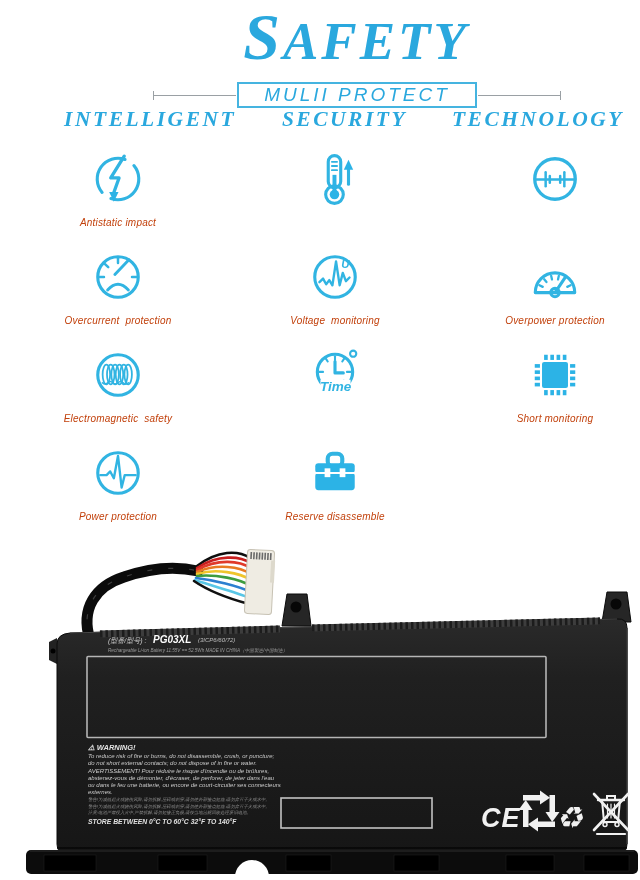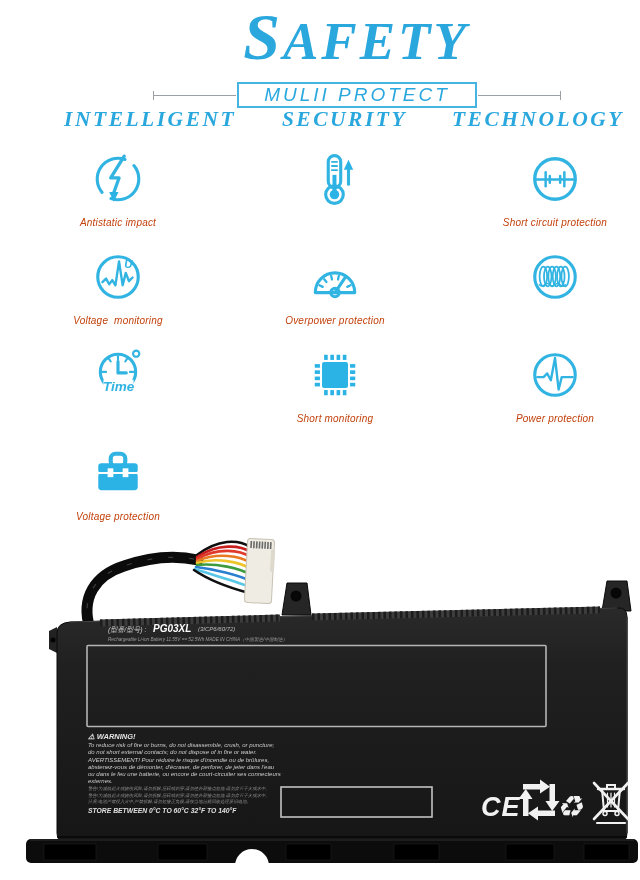--- a/index.html
+++ b/index.html
@@ -30,21 +30,21 @@
   .cell:nth-child(3n){transform:translateX(14px);}
   .cell .ic{height:56px;display:flex;align-items:center;justify-content:center;}
   .cell .lbl{margin-top:10px;font-size:10px;color:#c2410c;white-space:pre;letter-spacing:0.2px;}
   .ic svg{display:block;}
   .st{stroke:#31b4e2;fill:none;stroke-linecap:round;stroke-linejoin:round;}
   .fl{fill:#2cb3e6;stroke:none;}
   .wh{stroke:#ffffff;fill:none;stroke-linecap:round;}
   .ictext{fill:#31b4e2;font-family:"Liberation Sans",sans-serif;font-weight:bold;}
 
   
-  .battery-wrap{position:absolute;top:519px;left:0;width:640px;height:350px;}
+  .battery-wrap{position:absolute;top:530px;left:0;width:640px;height:350px;}
   .btxt{font-family:"Liberation Sans",sans-serif;}
 </style>
 </head>
 <body>
 
 <div class="page">
 
   <div class="title"><span>S</span><span class="rest">AFETY</span></div>
 
   <div class="divider">
@@ -91,23 +91,36 @@
       <div class="ic">
         <svg width="54" height="54" viewBox="0 0 52 52">
           <circle class="st" stroke-width="3.2" cx="26" cy="26" r="19.5"></circle>
           <line class="st" stroke-width="2.4" x1="7" y1="26.5" x2="45" y2="26.5"></line>
           <line class="st" stroke-width="2.4" x1="17" y1="19.5" x2="17" y2="33"></line>
           <line class="st" stroke-width="2.4" x1="21" y1="23" x2="21" y2="29.5"></line>
           <line class="st" stroke-width="2.4" x1="31" y1="23" x2="31" y2="29.5"></line>
           <line class="st" stroke-width="2.4" x1="35" y1="19.5" x2="35" y2="33"></line>
         </svg>
       </div>
-      <div class="lbl">Short circuit protection</div>
-    </div>
-
+    </div>
+
+    <div class="cell">
+      <div class="ic">
+        <svg width="54" height="54" viewBox="0 0 52 52">
+          <circle class="st" stroke-width="3" cx="26" cy="26" r="19.5"></circle>
+          <line class="st" stroke-width="2.4" x1="26" y1="8" x2="26" y2="12.5"></line>
+          <line class="st" stroke-width="2.4" x1="13.5" y1="13.5" x2="16.6" y2="16.6"></line>
+          <line class="st" stroke-width="2.4" x1="8" y1="26" x2="12.5" y2="26"></line>
+          <line class="st" stroke-width="2.4" x1="39.5" y1="26" x2="44" y2="26"></line>
+          <line class="st" stroke-width="2.8" x1="23" y1="23.5" x2="36.5" y2="9.5"></line>
+          <path class="st" stroke-width="2.8" d="M16,38.5 Q26,27.5 36,38.5"></path>
+        </svg>
+      </div>
+      <div class="lbl">Overcurrent  protection</div>
+    </div>
 
     <div class="cell">
       <div class="ic">
         <svg width="54" height="54" viewBox="0 0 52 52">
           <circle class="st" stroke-width="3" cx="26" cy="26" r="19.5"></circle>
           <polyline class="st" stroke-width="2.3" points="11,31 14.5,27.5 17.5,33 20.5,29 23.5,34 27,11 30.5,34 33.5,22 36.5,30 40,26.5"></polyline>
           <text class="ictext" x="36" y="17" font-size="11" text-anchor="middle">U</text>
         </svg>
       </div>
       <div class="lbl">Voltage  monitoring</div>
@@ -136,20 +149,21 @@
           <circle class="st" stroke-width="3" cx="26" cy="26" r="19.5"></circle>
           <ellipse class="st" stroke-width="1.7" cx="14.8" cy="25.5" rx="3.6" ry="9.5"></ellipse>
           <ellipse class="st" stroke-width="1.7" cx="19" cy="25.5" rx="3.6" ry="9.5"></ellipse>
           <ellipse class="st" stroke-width="1.7" cx="23.2" cy="25.5" rx="3.6" ry="9.5"></ellipse>
           <ellipse class="st" stroke-width="1.7" cx="27.4" cy="25.5" rx="3.6" ry="9.5"></ellipse>
           <ellipse class="st" stroke-width="1.7" cx="31.6" cy="25.5" rx="3.6" ry="9.5"></ellipse>
           <ellipse class="st" stroke-width="1.7" cx="35.8" cy="25.5" rx="3.6" ry="9.5"></ellipse>
           <path class="st" stroke-width="1.5" d="M11,33.5 q2.5,2.5 5,0 t5,0 t5,0 t5,0 t5,0"></path>
         </svg>
       </div>
+      <div class="lbl">Electromagnetic  safety</div>
     </div>
 
     <div class="cell">
       <div class="ic">
         <svg width="54" height="54" viewBox="0 0 52 52">
           <circle class="st" stroke-width="3" cx="26" cy="23" r="17"></circle>
           <line class="st" stroke-width="2" x1="26" y1="8" x2="26" y2="11.5"></line>
           <line class="st" stroke-width="2" x1="17" y1="10" x2="19" y2="13"></line>
           <line class="st" stroke-width="2" x1="35" y1="10" x2="33" y2="13"></line>
           <line class="st" stroke-width="2" x1="11" y1="23" x2="14.5" y2="23"></line>
@@ -202,21 +216,21 @@
       <div class="ic">
         <svg width="54" height="54" viewBox="0 0 52 52">
           <rect class="st" stroke-width="4" x="19" y="7.5" width="14" height="12" rx="4.5"></rect>
           <rect class="fl" x="7" y="16.5" width="38" height="9.5" rx="3"></rect>
           <rect class="fl" x="7" y="26" width="38" height="16.5" rx="3"></rect>
           <line class="wh" stroke-width="2" x1="7" y1="26" x2="45" y2="26"></line>
           <rect x="16" y="21.5" width="5.5" height="8.5" fill="#ffffff"></rect>
           <rect x="30.5" y="21.5" width="5.5" height="8.5" fill="#ffffff"></rect>
         </svg>
       </div>
-      <div class="lbl">Voltage protection</div>
+      <div class="lbl">Reserve disassemble</div>
     </div>
 
   </div>
 
   <div class="battery-wrap">
     <svg width="640" height="350" viewBox="0 0 640 350">
       <defs>
         <linearGradient id="bodyGrad" x1="0" y1="0" x2="0" y2="1">
           <stop offset="0" stop-color="#2a2a2a"></stop>
           <stop offset="0.25" stop-color="#202020"></stop>

